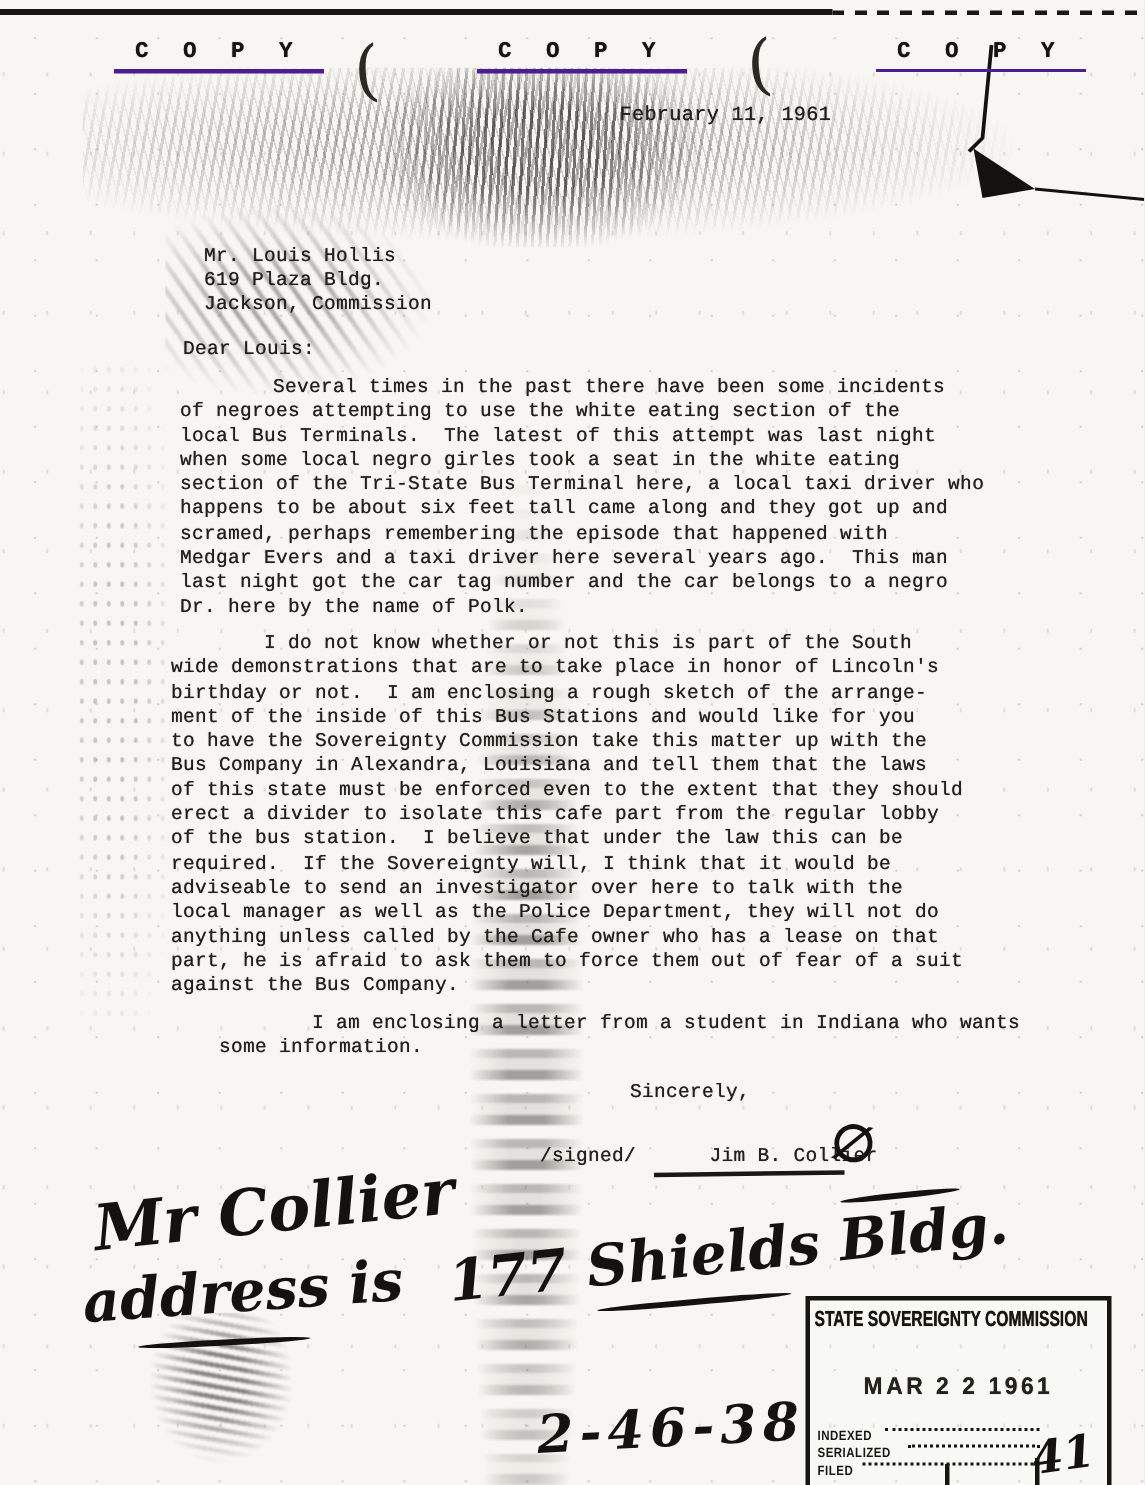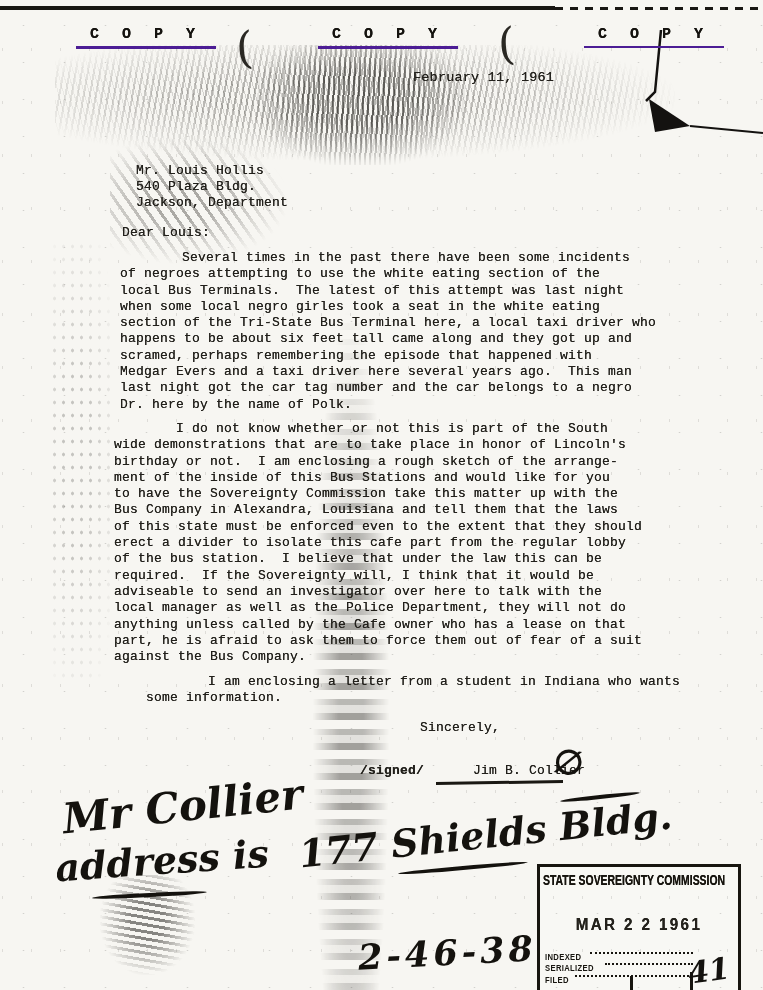--- a/index.html
+++ b/index.html
@@ -146,22 +146,22 @@
 
   <div class="copy-stamp" style="left:76px;top:26px;">C O P Y</div>
   <div class="copy-stamp" style="left:318px;top:26px;">C O P Y</div>
   <div class="copy-stamp" style="left:584px;top:26px;border-bottom-width:2.5px;">C O P Y</div>
   <div class="paren" style="left:236px;top:22px;">(</div>
   <div class="paren" style="left:498px;top:18px;">(</div>
 
   <div class="tw" style="left:413px;top:70px;font-size:13.5px;text-align:right;">February 11, 1961</div>
 
   <div class="tw" style="left:136px;top:163px;">Mr. Louis Hollis</div>
-  <div class="tw" style="left:136px;top:179px;">540 Plaza Bldg.</div>
-  <div class="tw" style="left:136px;top:195px;">Jackson, Department</div>
+  <div class="tw" style="left:136px;top:179px;">619 Plaza Bldg.</div>
+  <div class="tw" style="left:136px;top:195px;">Jackson, Commission</div>
 
   <div class="tw" style="left:122px;top:225px;">Dear Louis:</div>
 
   <div class="tw para" style="left:114px;top:421px;">I do not know whether or not this is part of the South
 wide demonstrations that are to take place in honor of Lincoln's
 birthday or not.  I am enclosing a rough sketch of the arrange-
 ment of the inside of this Bus Stations and would like for you
 to have the Sovereignty Commission take this matter up with the
 Bus Company in Alexandra, Louisiana and tell them that the laws
 of this state must be enforced even to the extent that they should
@@ -180,21 +180,21 @@
 section of the Tri-State Bus Terminal here, a local taxi driver who
 happens to be about six feet tall came along and they got up and
 scramed, perhaps remembering the episode that happened with
 Medgar Evers and a taxi driver here several years ago.  This man
 last night got the car tag number and the car belongs to a negro
 Dr. here by the name of Polk.</div>
   <div class="tw para" style="left:114px;top:674px;margin-left:32px;">I am enclosing a letter from a student in Indiana who wants
 some information.</div>
 
   <div class="tw" style="left:420px;top:720px;">Sincerely,</div>
-  <div class="tw" style="left:360px;top:763px;font-weight:bold;">/signed/</div>
+  <div class="tw" style="left:360px;top:763px;font-weight:normal;">/signed/</div>
   <div class="tw" style="left:441px;top:763px;font-weight:normal;margin-left:32px;">Jim B. Collier</div>
   <div class="sig-underline" style="left:436px;top:781px;width:127px;"></div>
   <div class="sig-mark" style="left:554px;top:742px;">∅</div>
 
   <div class="hw" style="left:62px;top:782px;font-size:42px;transform:rotate(-6deg);">Mr Collier</div>
   <div class="hw" style="left:55px;top:838px;font-size:38px;transform:rotate(-4deg);">address is</div>
   <div class="hw-underline" style="left:92px;top:893px;width:115px;height:4px;transform:rotate(-3deg);"></div>
   <div class="hw" style="left:298px;top:812px;font-size:38px;transform:rotate(-6deg);">177 Shields Bldg.</div>
   <div class="hw-underline" style="left:398px;top:866px;width:130px;height:4px;transform:rotate(-5deg);"></div>
   <div class="hw-underline" style="left:560px;top:795px;width:80px;height:4px;transform:rotate(-6deg);"></div>

